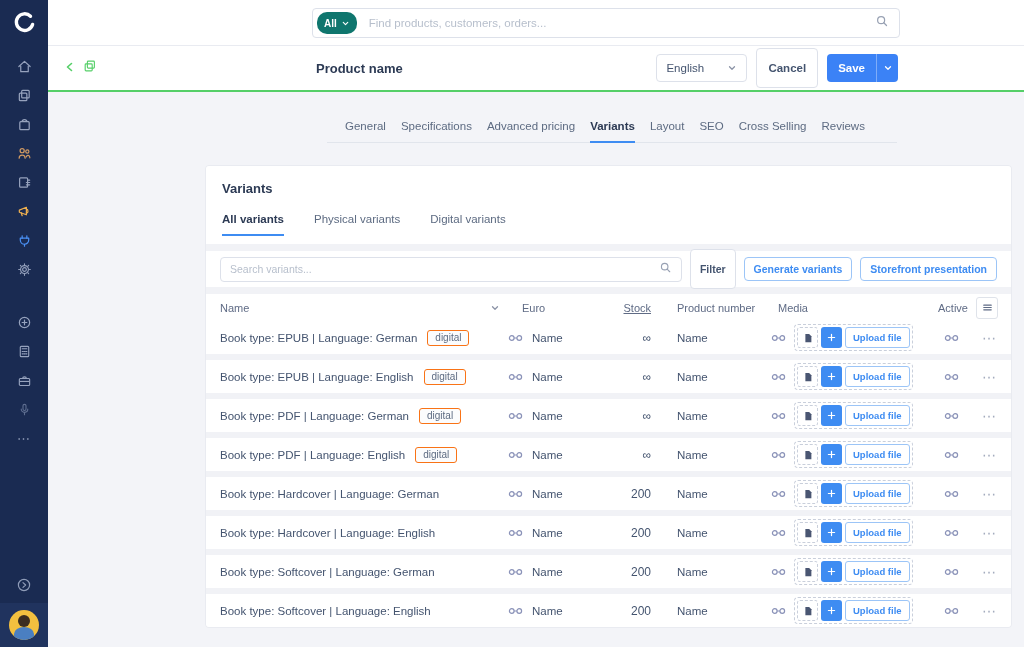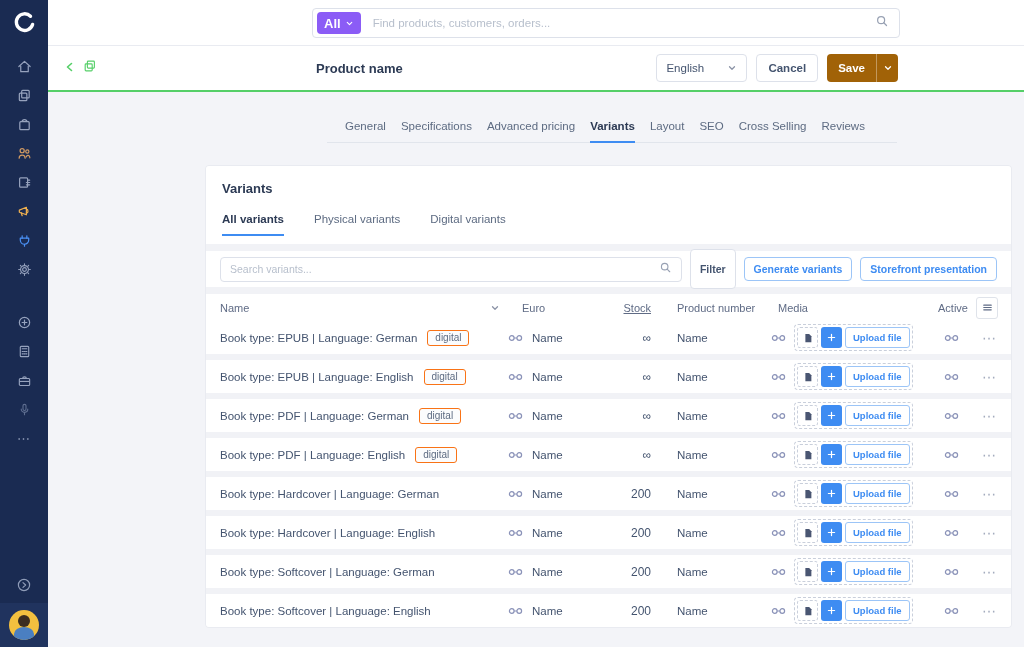--- a/index.html
+++ b/index.html
@@ -20,32 +20,32 @@
   .sidebar-bottom { margin-top:auto; width:48px; display:flex; flex-direction:column; align-items:center; }
   .expand-ico { width:48px; height:36px; display:flex; align-items:center; justify-content:center; color:#8f9cb8; cursor:pointer; }
   .avatar-cell { width:48px; height:44px; background:#20335e; display:flex; align-items:center; justify-content:center; cursor:pointer; }
   .avatar { width:30px; height:30px; border-radius:50%; background:#f3c03f; position:relative; overflow:hidden; }
   .avatar .head { position:absolute; left:9px; top:5px; width:12px; height:12px; border-radius:50%; background:#3b2d20; }
   .avatar .body { position:absolute; left:5px; top:17px; width:20px; height:14px; border-radius:50% 50% 0 0; background:#4a7fc1; }
 
   
   .topbar { position:absolute; left:48px; top:0; width:976px; height:46px; background:#fff; border-bottom:1px solid #e9ebf1; }
   .search-box { position:absolute; left:264px; top:8px; width:588px; height:30px; border:1px solid #dde1ea; border-radius:4px; background:#fff; display:flex; align-items:center; padding:0 10px 0 4px; }
-  .scope-pill { background:#8b5cf6; color:#fff; font-size:13px; font-weight:bold; border-radius:4px; height:22px; padding:0 7px; display:flex; align-items:center; gap:4px; cursor:pointer; }
+  .scope-pill { background:#0f766e; color:#fff; font-size:10px; font-weight:bold; border-radius:10px; height:22px; padding:0 7px; display:flex; align-items:center; gap:4px; cursor:pointer; }
   .search-placeholder { color:#b7bfcc; font-size:11.5px; margin-left:12px; flex:1; }
   .mag { color:#98a1b3; }
 
   
   .smartbar { position:absolute; left:48px; top:46px; width:976px; height:46px; background:#fff; border-bottom:2px solid #55cf68; display:flex; align-items:center; }
   .back-group { display:flex; align-items:center; gap:7px; margin-left:16px; color:#55cf68; }
   .page-title { position:absolute; left:268px; font-size:13px; font-weight:bold; color:#2c3a54; }
   .smart-actions { margin-left:auto; margin-right:126px; display:flex; align-items:center; gap:9px; }
   .lang-select { width:91px; height:28px; border:1px solid #dde1ea; border-radius:4px; background:#fff; display:flex; align-items:center; justify-content:space-between; padding:0 9px; font-size:11.5px; color:#44546f; cursor:pointer; }
-  .btn-cancel { height:28px; padding:0 11px; border:1px solid #dde1ea; border-radius:4px; background:#fff; font-size:11.5px; color:#44546f; font-weight:bold; cursor:pointer; }
-  .btn-save { height:28px; border-radius:4px; background:#a16207; color:#fff; display:flex; align-items:center; cursor:pointer; }
+  .btn-cancel { height:40px; padding:0 11px; border:1px solid #dde1ea; border-radius:4px; background:#fff; font-size:11.5px; color:#44546f; font-weight:bold; cursor:pointer; }
+  .btn-save { height:28px; border-radius:4px; background:#3b82f6; color:#fff; display:flex; align-items:center; cursor:pointer; }
   .btn-save .save-main { padding:0 11px; font-size:11.5px; font-weight:bold; }
   .btn-save .save-arrow { width:22px; height:28px; border-left:1px solid rgba(255,255,255,.35); display:flex; align-items:center; justify-content:center; }
   .chev { color:#8b93a6; }
 
   
   .tabs-strip { position:absolute; left:327px; top:120px; width:570px; border-bottom:1px solid #e1e5ec; display:flex; gap:15px; padding:0 0 0 18px; font-size:11.5px; color:#5d6b82; }
   .tab { padding-bottom:9px; cursor:pointer; white-space:nowrap; }
   .tab.active { color:#2c3a54; font-weight:bold; border-bottom:2px solid #3e8cf2; margin-bottom:-1px; }
 
   

